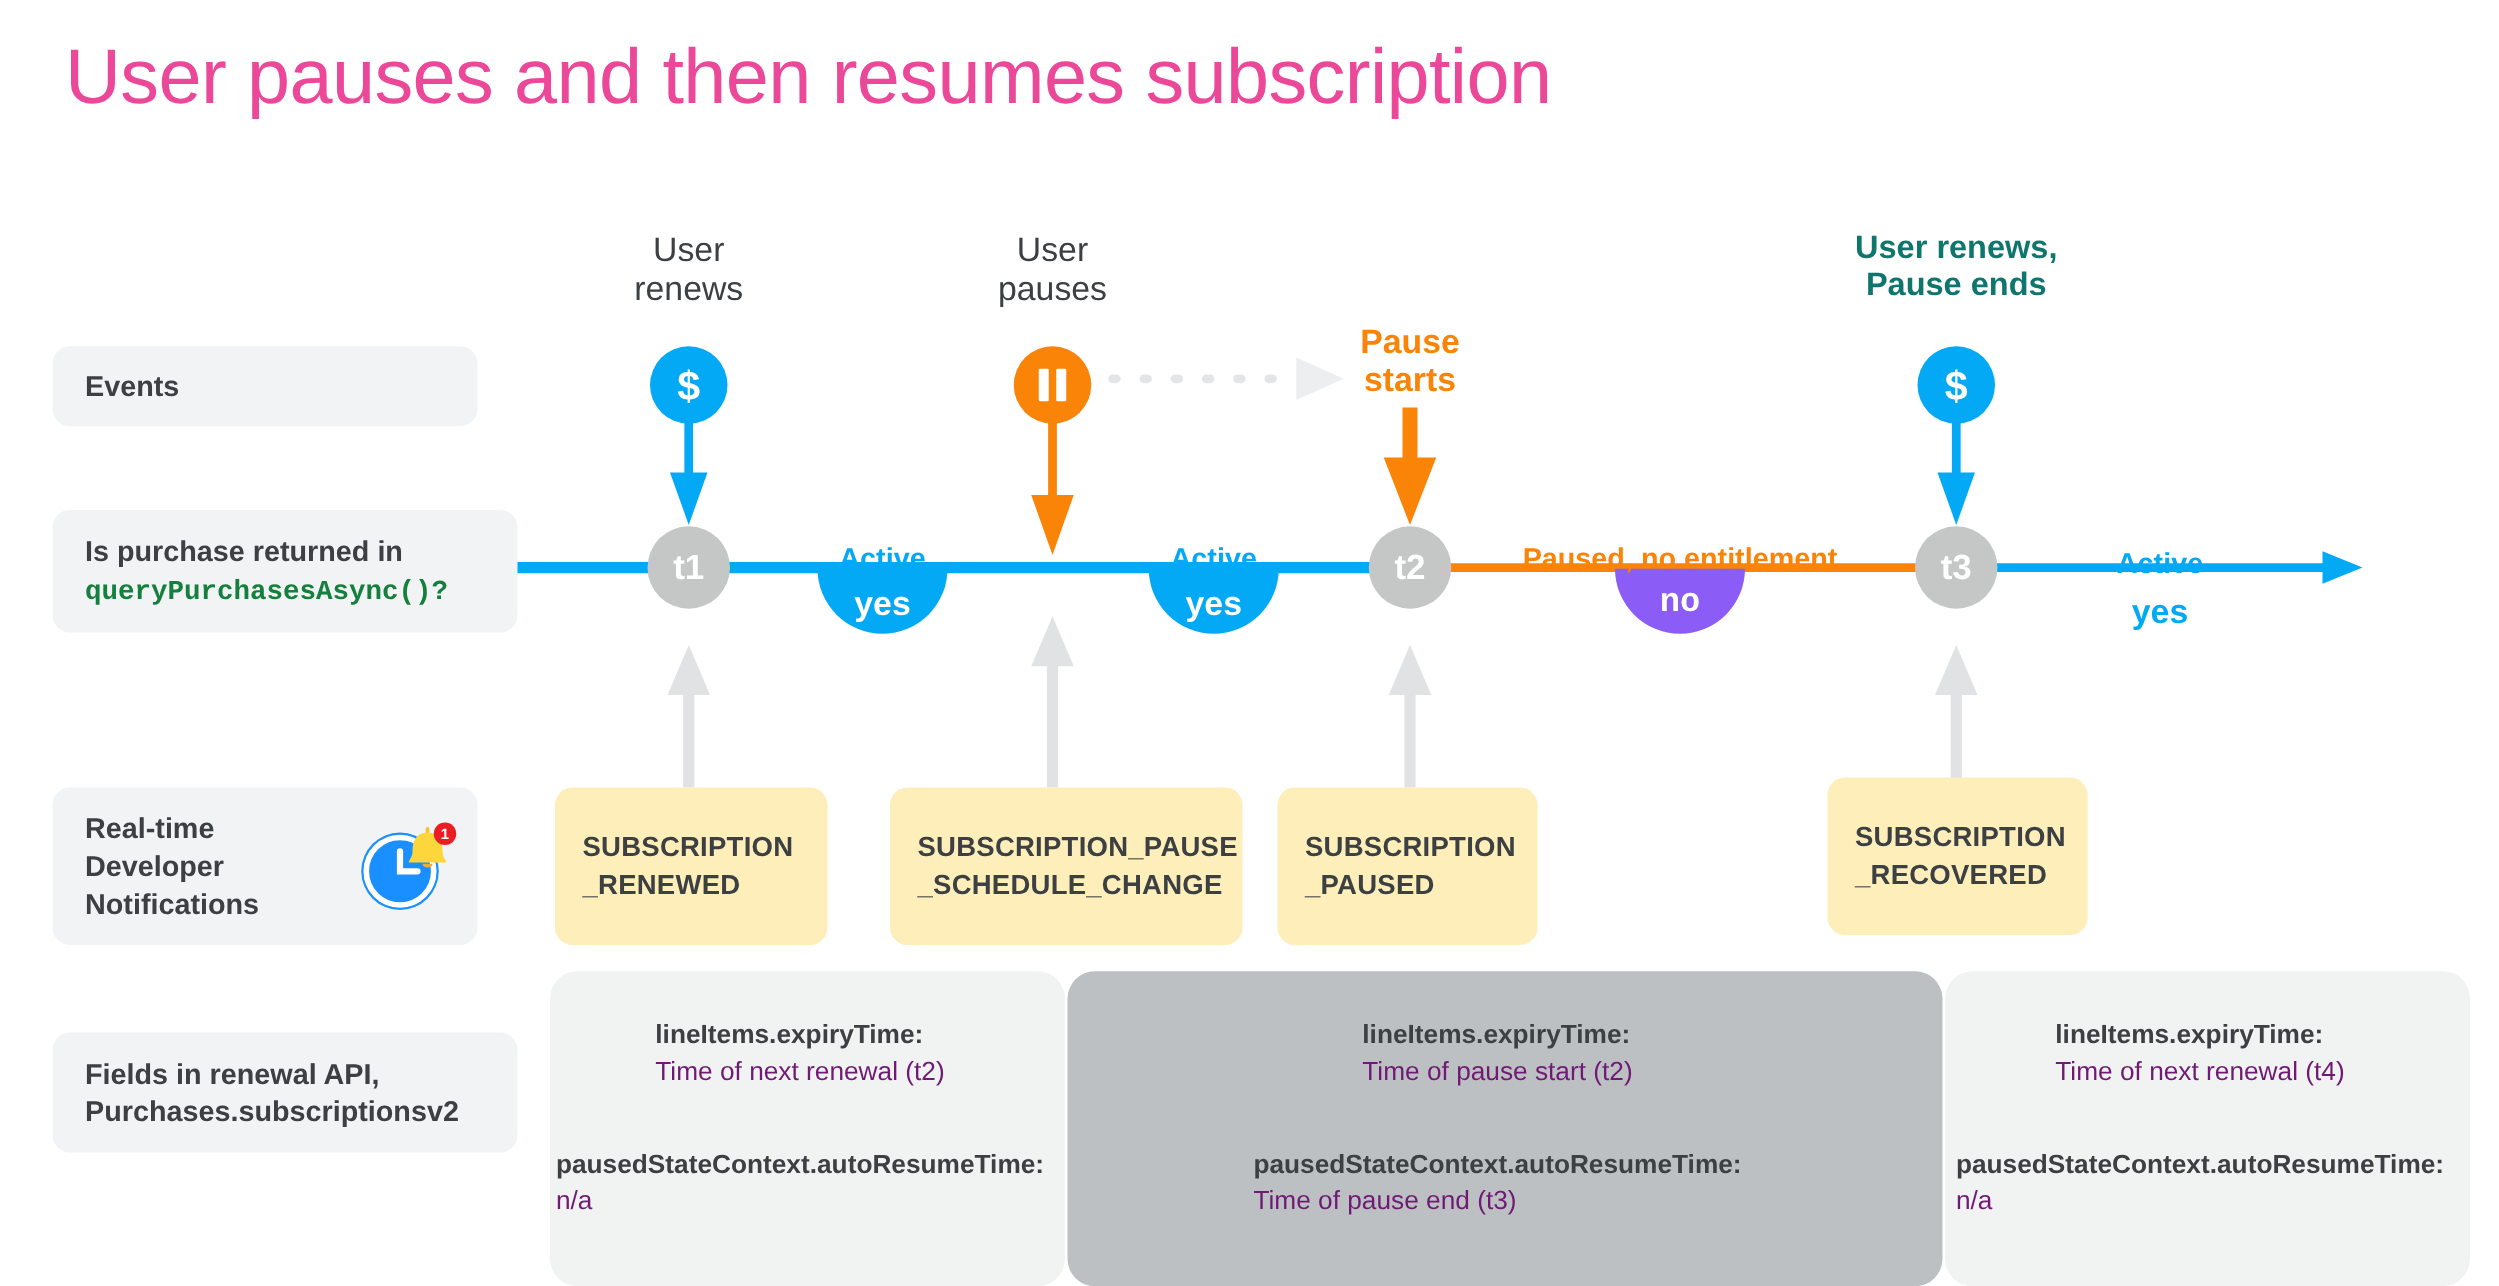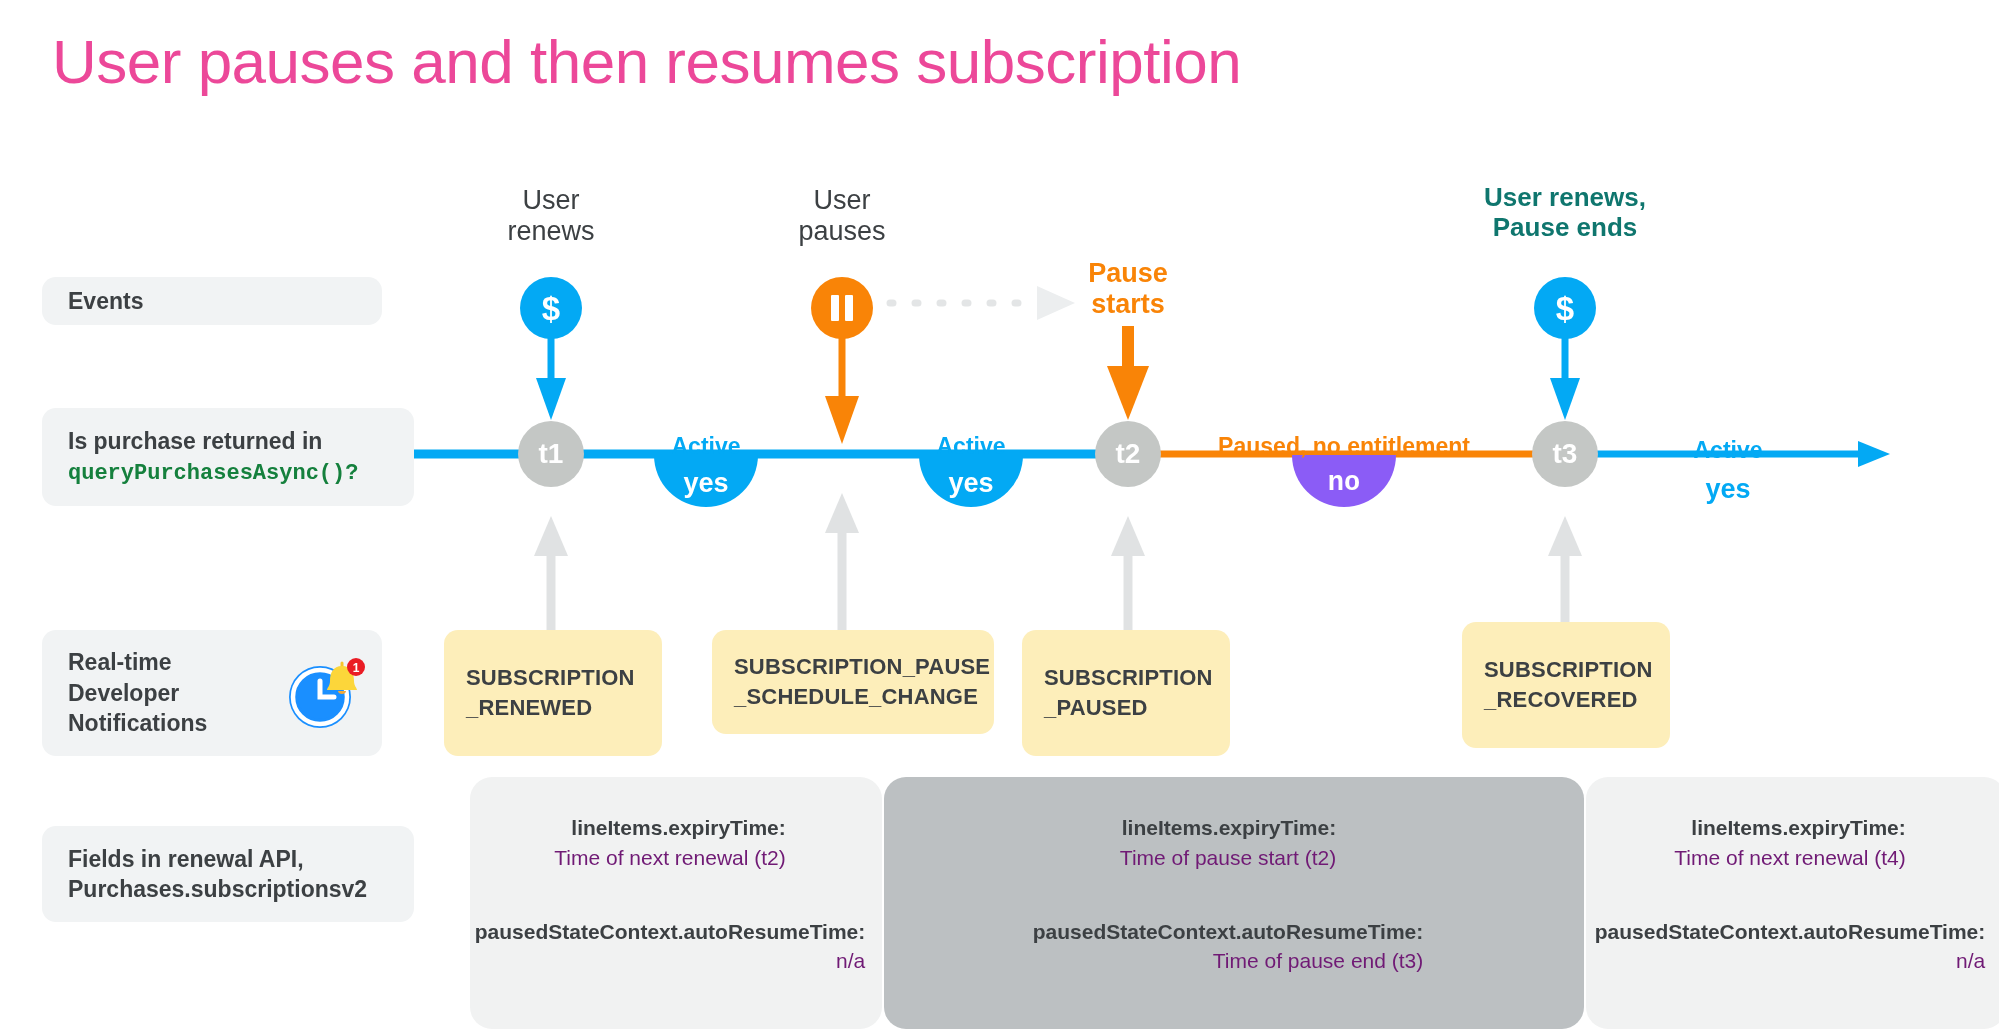--- a/index.html
+++ b/index.html
@@ -25,21 +25,21 @@
     position:absolute;
     background:#f1f3f4;
     border-radius:14px;
     display:flex;align-items:center;
     box-sizing:border-box;
     padding:0 26px;
   }
   .row-label .txt{font-size:23px;font-weight:700;color:#3c4043;line-height:1.32;}
   .mono-green{font-family:"Liberation Mono", monospace;color:#15803d;font-weight:700;font-size:22px;}
 
-  #lbl-events{left:42px;top:277px;width:340px;height:48px;}
+  #lbl-events{left:42px;top:277px;width:340px;height:64px;}
   #lbl-query{left:42px;top:408px;width:372px;height:98px;}
   #lbl-rtdn{left:42px;top:630px;width:340px;height:126px;justify-content:space-between;padding-right:16px;}
   #lbl-fields{left:42px;top:826px;width:372px;height:96px;}
 
   
   .rtdn-icon{position:relative;width:84px;height:84px;flex:0 0 84px;}
   .rtdn-icon svg{display:block;}
 
   
   .axis{position:absolute;left:0;top:0;width:100%;height:100%;pointer-events:none;}
@@ -114,23 +114,22 @@
     letter-spacing:0.2px;
     z-index:4;
   }
 
   
   .fbox{
     position:absolute;
     border-radius:22px;
     box-sizing:border-box;
     display:flex;flex-direction:column;align-items:center;justify-content:center;
-    text-align:right;
+    text-align:left;
     padding:24px 18px 40px 6px;
-    margin-left:30px;
   }
   .fbox.light{background:#f1f2f2;z-index:3;}
   .fbox.dark{background:#bcc0c2;z-index:4;}
   .fbox .fkey{font-size:21px;font-weight:700;color:#3c4043;line-height:1.3;}
   .fbox .fval{font-size:21px;font-weight:400;color:#701a75;line-height:1.35;margin-top:2px;}
   .fbox .grp{margin-bottom:46px;}
   .fbox .grp:last-child{margin-bottom:0;}
 </style>
 </head>
 <body>
@@ -283,21 +282,21 @@
   <div class="seg-label blue" style="left:1728px;top:437px;">Active</div>
   <div class="plain-yes" style="left:1728px;top:474px;">yes</div>
 
   <div class="rtdn-box" style="left:444px;top:630px;width:218px;height:126px;">
     <span>
       <span>SUBSCRIPTION</span><br>
       <span>_RENEWED</span>
     </span>
   </div>
 
-  <div class="rtdn-box" style="left:712px;top:630px;width:282px;height:104px;">
+  <div class="rtdn-box" style="left:712px;top:630px;width:282px;height:126px;">
     <span>
       <span>SUBSCRIPTION_PAUSE</span><br>
       <span>_SCHEDULE_CHANGE</span>
     </span>
   </div>
 
   <div class="rtdn-box" style="left:1022px;top:630px;width:208px;height:126px;">
     <span>
       <span>SUBSCRIPTION</span><br>
       <span>_PAUSED</span>

